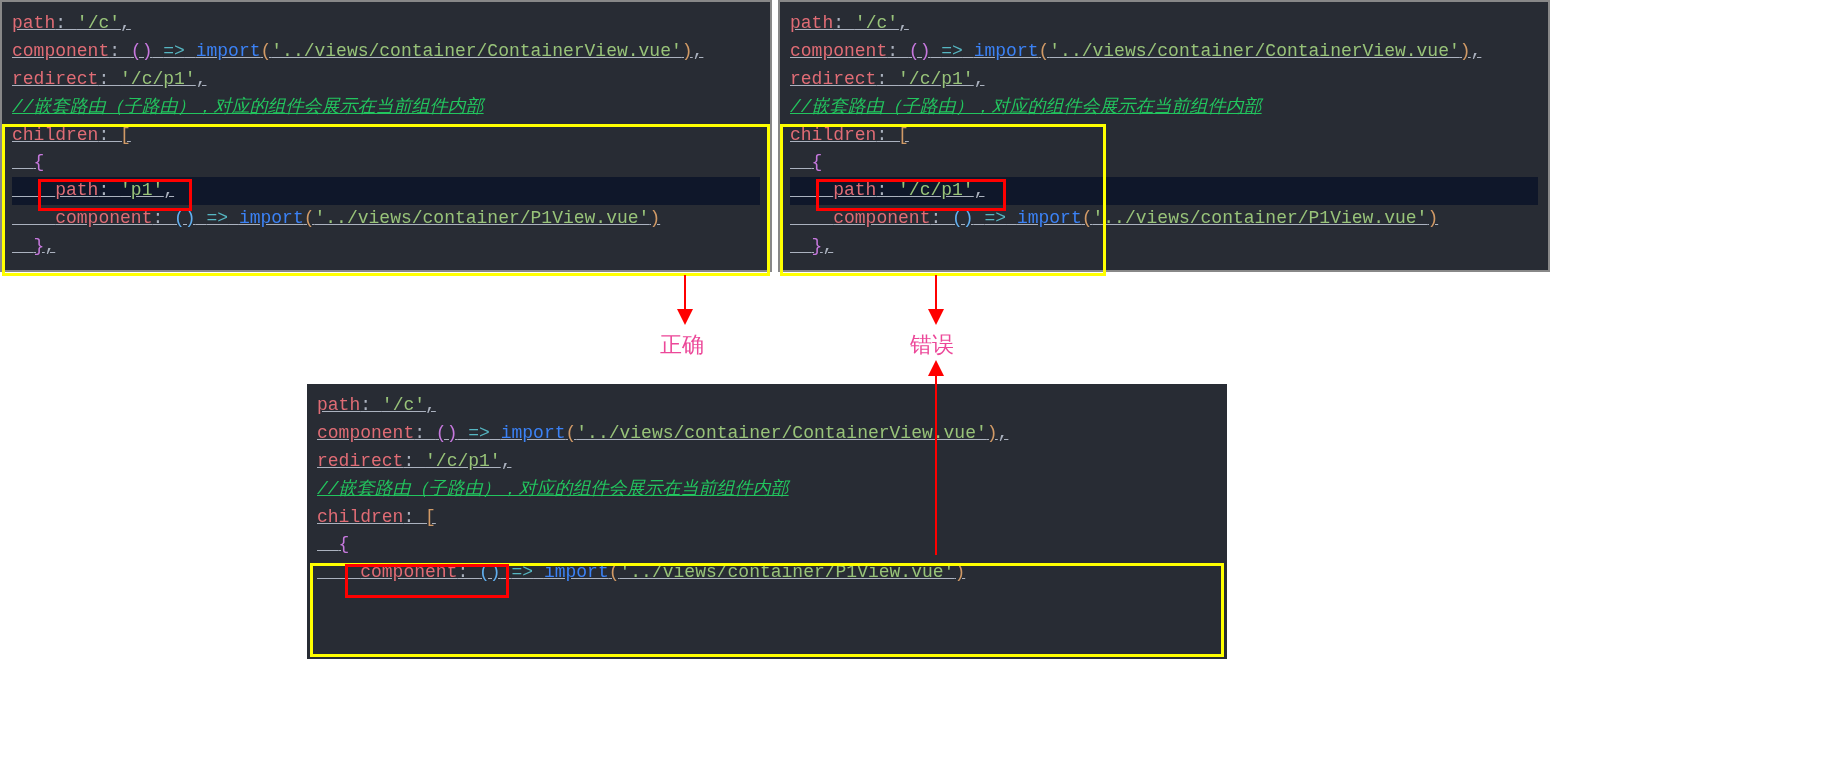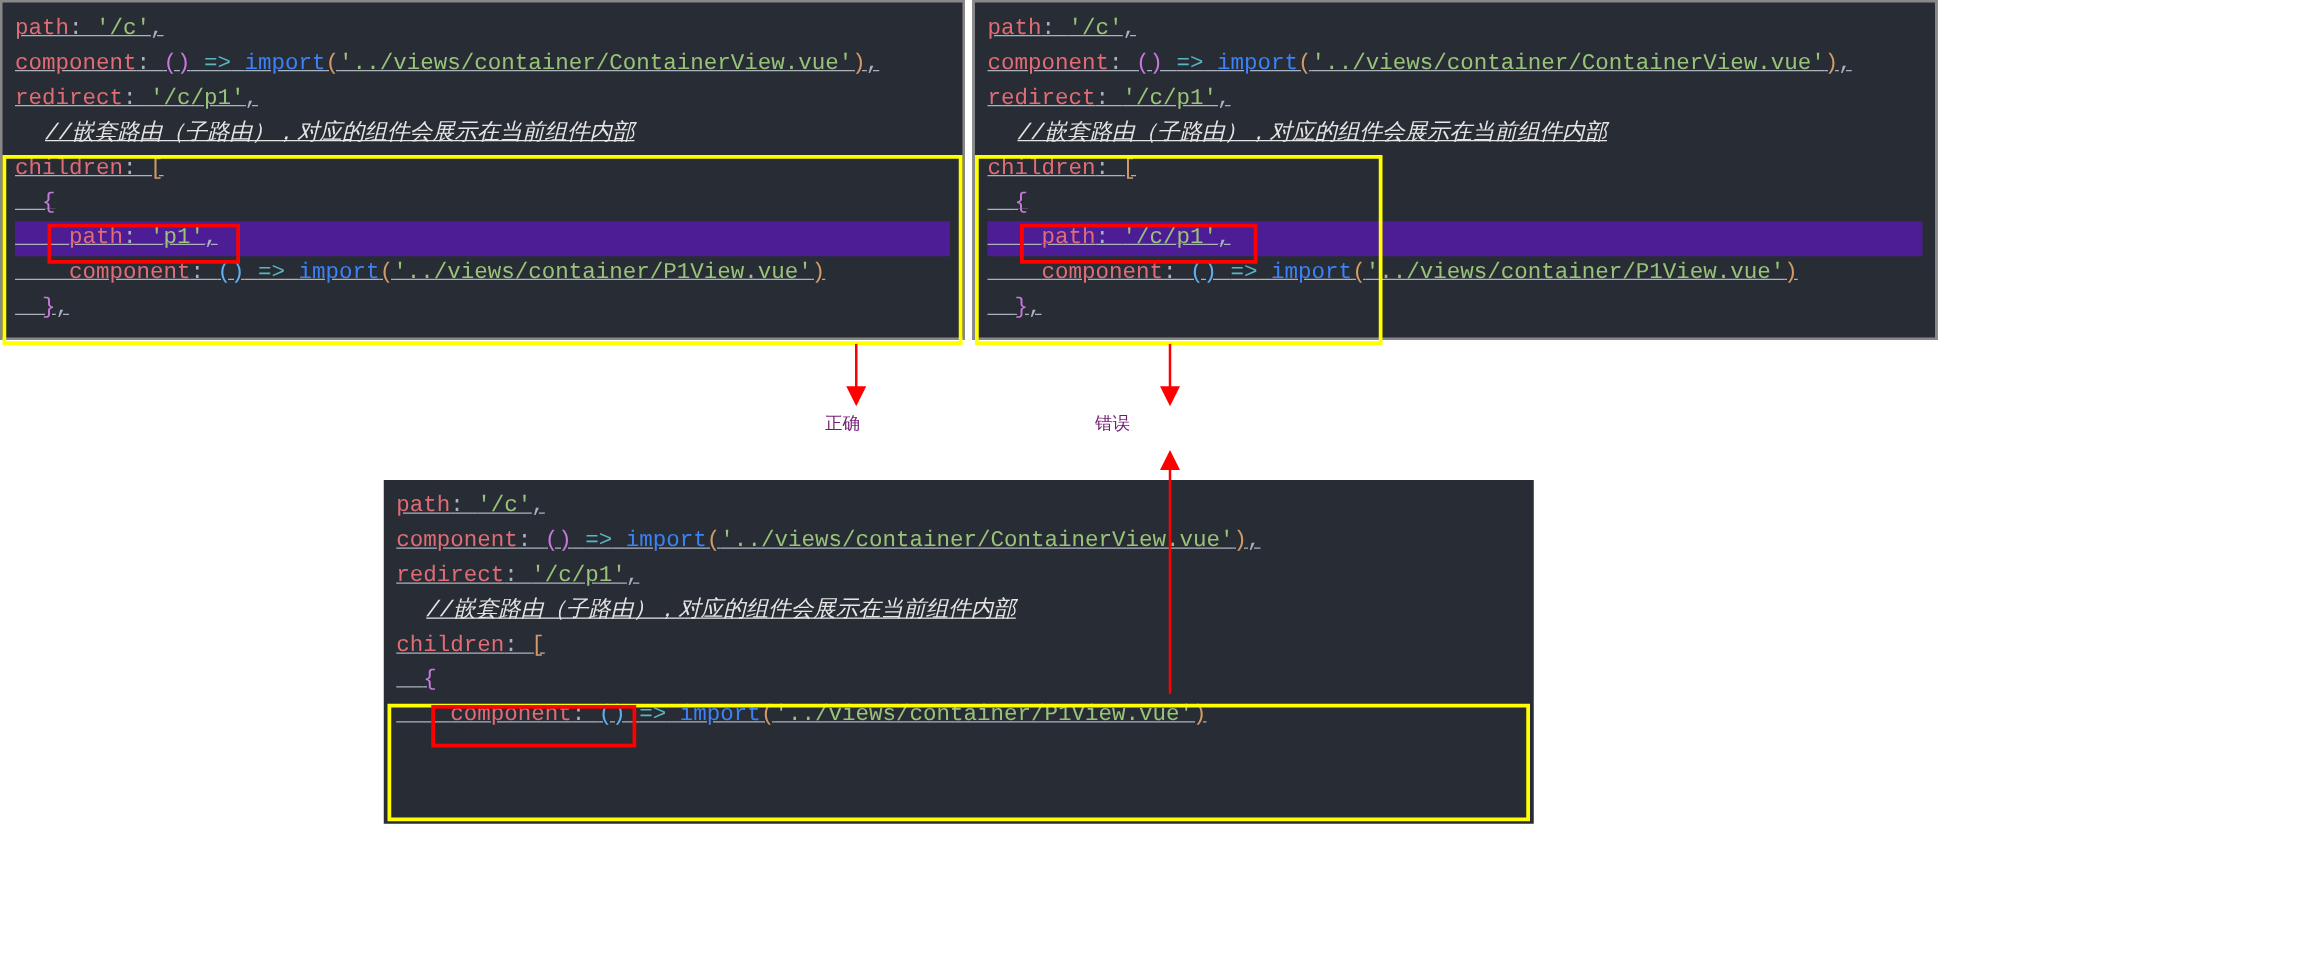--- a/index.html
+++ b/index.html
@@ -18,21 +18,21 @@
     padding: 8px 10px;
     line-height: 1.55;
   }
   .line { white-space: pre; position: relative; text-decoration: underline; }
   .kw-red { color: #e06c75; }
   .kw-blue { color: #3b82f6; }
   .paren { color: #c678dd; }
   .arrow { color: #56b6c2; }
   .str { color: #98c379; }
   .punct { color: #abb2bf; }
-  .comment { color: #e5e5e5; font-style: italic; margin-left: 24px; }
+  .comment { color: #22c55e; font-style: italic; }
   .bracket-yellow { color: #d19a66; }
   .bracket-pink { color: #c678dd; }
   .brace-blue { color: #61afef; }
 
   .block1 {
     left: 0; top: 0;
     width: 772px; height: 272px;
     border: 2px solid #888;
   }
   .block2 {
@@ -51,31 +51,31 @@
     pointer-events: none;
   }
   .red-box {
     position: absolute;
     border: 3px solid #ff0000;
     pointer-events: none;
   }
 
   .label {
     position: absolute;
-    color: #701a75;
-    font-size: 14px;
+    color: #ec4899;
+    font-size: 22px;
     font-weight: 500;
     font-family: sans-serif;
   }
   .arrow-svg {
     position: absolute;
     pointer-events: none;
   }
   .highlight-line {
-    background: #4c1d95;
+    background: #0f172a;
   }
 </style>
 </head>
 <body>
 
 <div class="code-block block1">
   <div class="line"><span class="kw-red">path</span><span class="punct">: </span><span class="str">'/c'</span><span class="punct">,</span></div>
   <div class="line"><span class="kw-red">component</span><span class="punct">: </span><span class="paren">()</span><span class="punct"> </span><span class="arrow">=&gt;</span><span class="punct"> </span><span class="kw-blue">import</span><span class="bracket-yellow">(</span><span class="str">'../views/container/ContainerView.vue'</span><span class="bracket-yellow">)</span><span class="punct">,</span></div>
   <div class="line"><span class="kw-red">redirect</span><span class="punct">: </span><span class="str">'/c/p1'</span><span class="punct">,</span></div>
   <div class="line comment">//嵌套路由（子路由），对应的组件会展示在当前组件内部</div>
@@ -108,21 +108,21 @@
   <div class="line"><span class="kw-red">redirect</span><span class="punct">: </span><span class="str">'/c/p1'</span><span class="punct">,</span></div>
   <div class="line comment">//嵌套路由（子路由），对应的组件会展示在当前组件内部</div>
   <div class="line"><span class="kw-red">children</span><span class="punct">: </span><span class="bracket-yellow">[</span></div>
   <div class="line"><span class="punct">  </span><span class="bracket-pink">{</span></div>
   <div class="line"><span class="punct">    </span><span class="kw-red">component</span><span class="punct">: </span><span class="brace-blue">()</span><span class="punct"> </span><span class="arrow">=&gt;</span><span class="punct"> </span><span class="kw-blue">import</span><span class="bracket-yellow">(</span><span class="str">'../views/container/P1View.vue'</span><span class="bracket-yellow">)</span></div>
 </div>
 <div class="yellow-box" style="left:310px; top:563px; width:914px; height:94px;"></div>
 <div class="red-box" style="left:345px; top:564px; width:164px; height:34px;"></div>
 
 <div class="label" style="left:660px; top:330px;">正确</div>
-<div class="label" style="left:876px; top:330px;">错误</div>
+<div class="label" style="left:910px; top:330px;">错误</div>
 
 <svg class="arrow-svg" style="left:675px; top:275px;" width="20" height="50">
   <defs>
       <marker id="ah1" markerWidth="8" markerHeight="8" refX="4" refY="4" orient="auto">
     <path d="M0,0 L8,4 L0,8 Z" fill="#ff0000"></path>
       </marker>
     </defs>
   <line x1="10" y1="0" x2="10" y2="42" stroke="#ff0000" stroke-width="2" marker-end="url(#ah1)"></line>
 </svg>
 

